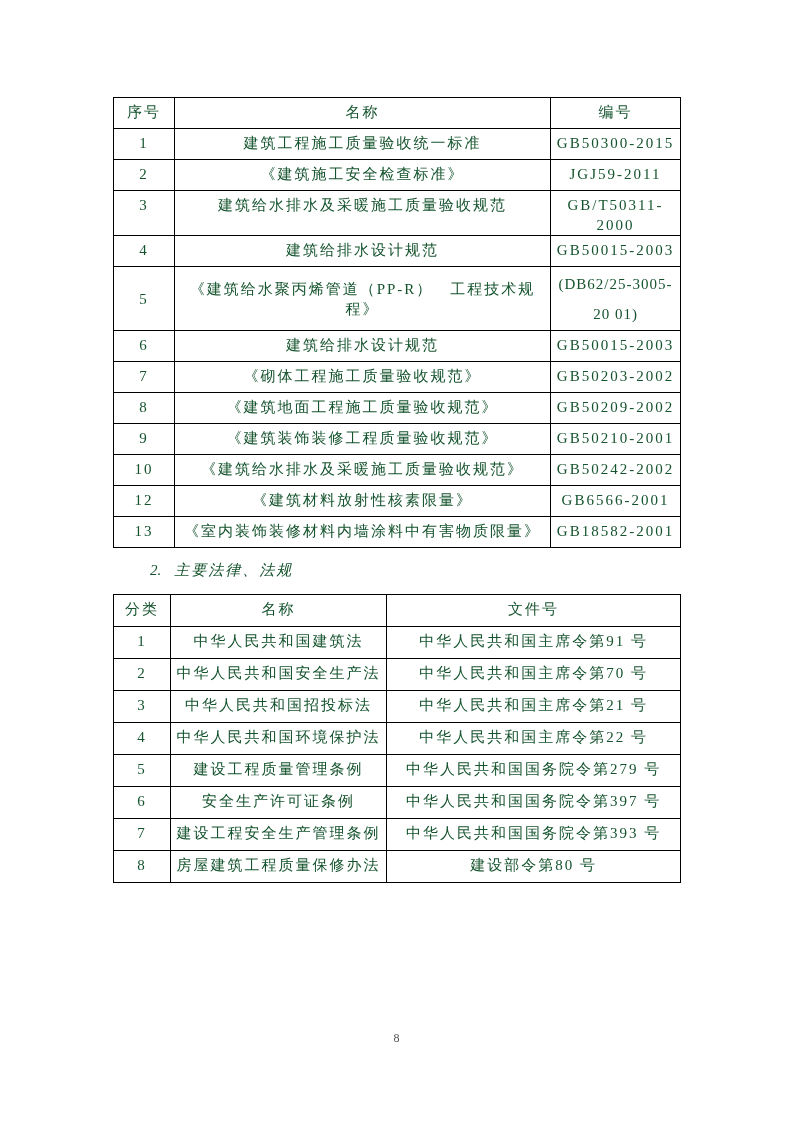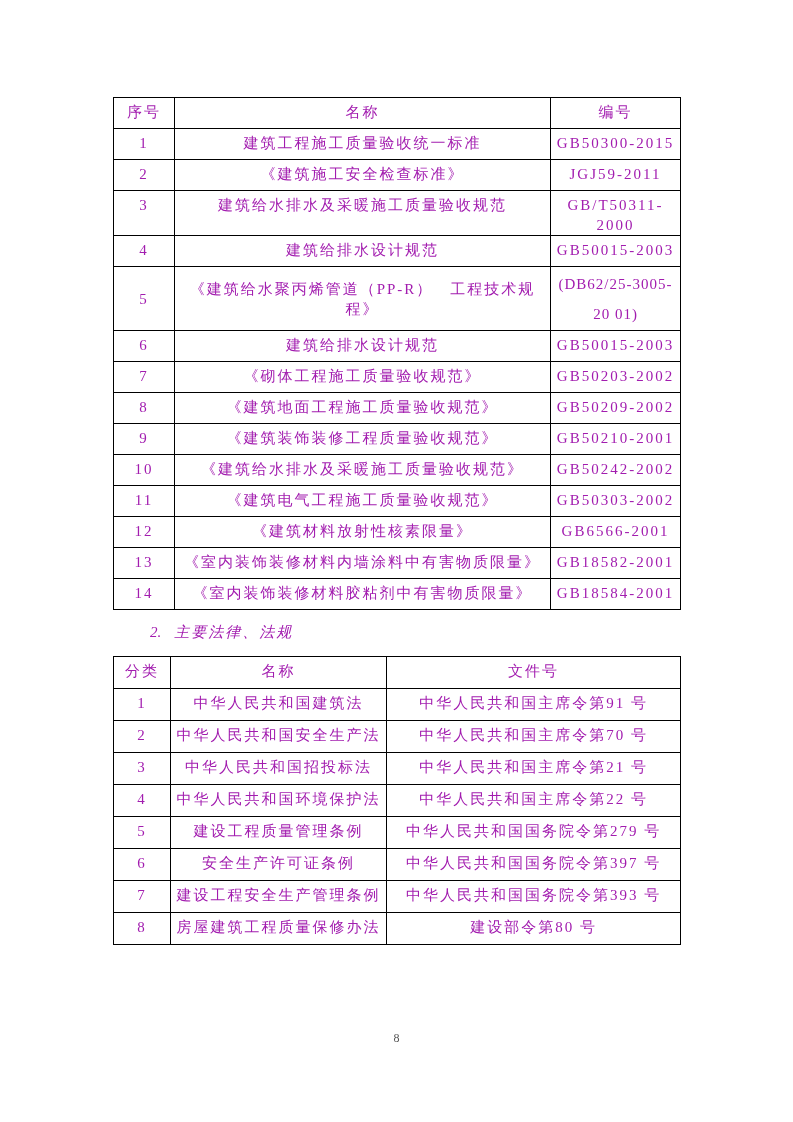--- a/index.html
+++ b/index.html
@@ -13,21 +13,21 @@
     width: 793px;
     height: 1122px;
     background: #ffffff;
     overflow: hidden;
   }
   .doc {
     position: absolute;
     left: 113px;
     top: 97px;
     width: 567px;
-    color: #a21caf;
+    color: #14532d;
     font-size: 15px;
     letter-spacing: 2px;
   }
   table {
     border-collapse: collapse;
     table-layout: fixed;
     width: 567px;
   }
   td, th {
     border: 1px solid #000000;
@@ -135,38 +135,28 @@
         <td>9</td>
         <td>《建筑装饰装修工程质量验收规范》</td>
         <td>GB50210-2001</td>
       </tr>
       <tr>
         <td>10</td>
         <td>《建筑给水排水及采暖施工质量验收规范》</td>
         <td>GB50242-2002</td>
       </tr>
       <tr>
-        <td>11</td>
-        <td>《建筑电气工程施工质量验收规范》</td>
-        <td>GB50303-2002</td>
-      </tr>
-      <tr>
         <td>12</td>
         <td>《建筑材料放射性核素限量》</td>
         <td>GB6566-2001</td>
       </tr>
       <tr>
         <td>13</td>
         <td>《室内装饰装修材料内墙涂料中有害物质限量》</td>
         <td>GB18582-2001</td>
-      </tr>
-      <tr>
-        <td>14</td>
-        <td>《室内装饰装修材料胶粘剂中有害物质限量》</td>
-        <td>GB18584-2001</td>
       </tr>
     </tbody>
       </table>
 
     <div class="section-heading">
       <span class="sec-num">2.</span><span>主要法律、法规</span>
     </div>
 
     <table id="laws-table">
       <colgroup>

